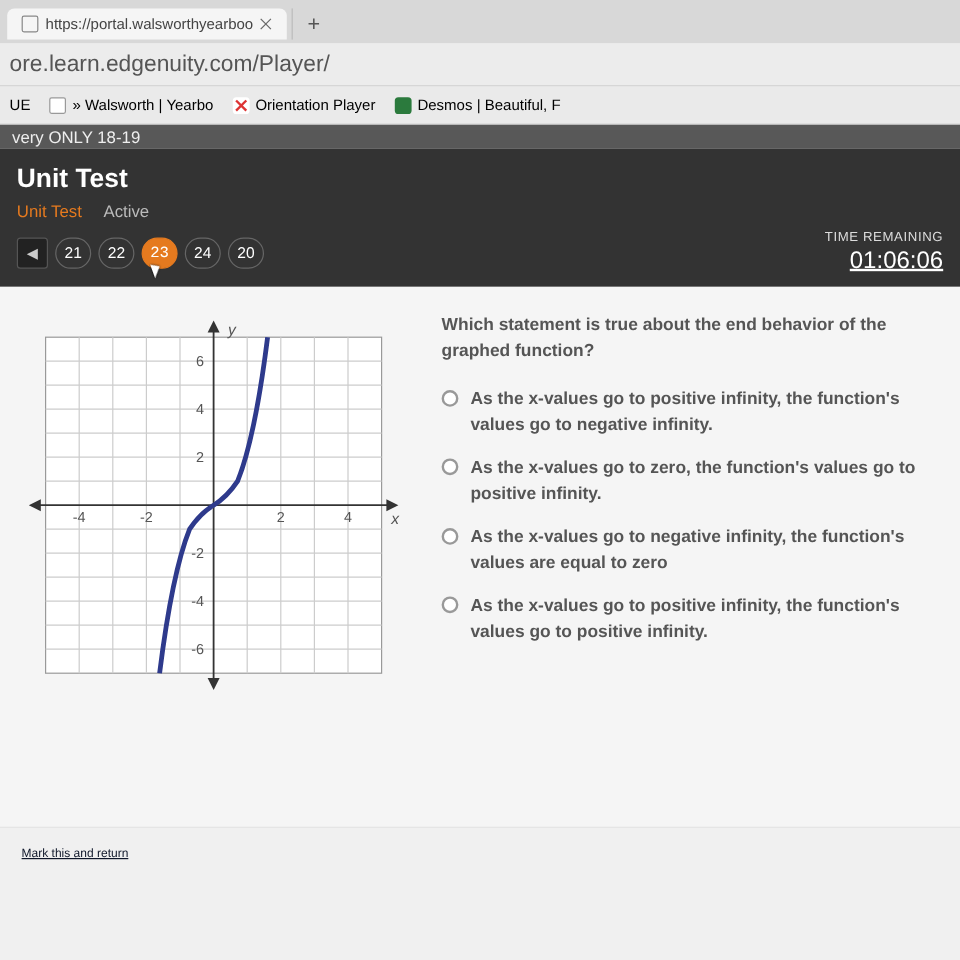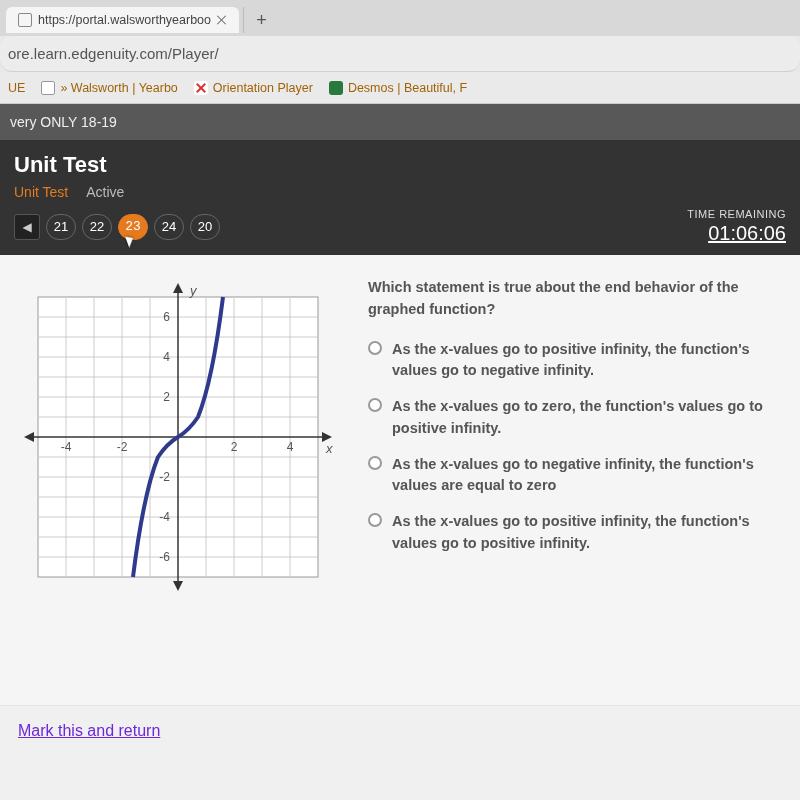--- a/index.html
+++ b/index.html
@@ -8,31 +8,31 @@
   .browser-chrome { background: #e8e8e8; }
   .tab-bar { display: flex; align-items: center; height: 36px; background: #d8d8d8; padding: 4px 6px 0; }
   .tab { display: flex; align-items: center; gap: 6px; background: #f5f5f5; padding: 6px 12px; border-radius: 6px 6px 0 0; font-size: 12.5px; color: #444; max-width: 260px; }
   .tab .page-ic { width: 14px; height: 14px; border: 1px solid #888; border-radius: 2px; }
   .tab .close { width: 10px; height: 10px; position: relative; }
   .tab .close::before, .tab .close::after { content:""; position:absolute; left:4px; top:-1px; width:1px; height:12px; background:#666; }
   .tab .close::before { transform: rotate(45deg); }
   .tab .close::after  { transform: rotate(-45deg); }
   .new-tab { width: 26px; height: 26px; display:flex; align-items:center; justify-content:center; color:#555; font-size: 18px; margin-left:4px; border-left:1px solid #bbb; padding-left:10px; }
 
-  .addr-bar { height: 36px; background: #ececec; display:flex; align-items:center; padding: 0 8px; font-size: 15px; color:#555; border-bottom:1px solid #d0d0d0;border-radius:12px; }
-
-  .bm-bar { height: 32px; background: #eaeaea; display:flex; align-items:center; gap: 16px; padding: 0 8px; font-size: 12.5px; color:#a16207; border-bottom:1px solid #ccc; }
+  .addr-bar { height: 36px; background: #ececec; display:flex; align-items:center; padding: 0 8px; font-size: 19px; color:#555; border-bottom:1px solid #d0d0d0; }
+
+  .bm-bar { height: 32px; background: #eaeaea; display:flex; align-items:center; gap: 16px; padding: 0 8px; font-size: 12.5px; color:#000000; border-bottom:1px solid #ccc; }
   .bm-item { display:flex; align-items:center; gap:5px; white-space:nowrap; }
   .page-ic2 { width:14px; height:14px; border:1px solid #999; border-radius:2px; background:#fff; }
   .ic-x { width:14px; height:14px; background:#fff; border-radius:3px; position:relative; }
   .ic-x::before,.ic-x::after{content:"";position:absolute;left:6px;top:1px;width:2px;height:12px;background:#d33;}
   .ic-x::before{transform:rotate(45deg);} .ic-x::after{transform:rotate(-45deg);}
   .ic-desmos{ width:14px;height:14px;background:#2b7a3d;border-radius:3px; }
 
-  .banner { height: 36px; background:#585858; color:#eee; font-size:14px; display:flex; align-items:center; padding:0 10px; }
+  .banner { height: 20px; background:#585858; color:#eee; font-size:14px; display:flex; align-items:center; padding:0 10px; }
 
   .hdr { background:#333; color:#ddd; padding: 12px 14px 0; }
   .hdr h1 { color:#fff; font-size:22px; font-weight:bold; margin-bottom:6px; }
   .hdr-row { display:flex; align-items:center; gap:18px; font-size:14px; margin-bottom:8px; }
   .hdr-row .ut { color:#e57a1f; }
   .hdr-row .act { color:#bbb; }
 
   .nav-row { display:flex; align-items:center; justify-content:space-between; padding-bottom:10px; }
   .nums { display:flex; align-items:center; gap:6px; }
   .arrow-btn { width:26px; height:26px; background:#222; border:1px solid #555; color:#ccc; display:flex; align-items:center; justify-content:center; font-size:12px; border-radius:3px; }
@@ -46,21 +46,21 @@
   .content { background:#f5f5f5; padding: 22px 18px 18px; display:flex; gap: 30px; min-height: 450px; }
   .graph-wrap { flex: 0 0 320px; }
   .graph { width: 320px; height: 320px; }
 
   .question { flex:1; color:#555; font-size:14.5px; line-height:1.5;font-weight:bold; }
   .q-text { margin-bottom: 18px; }
   .opt { display:flex; gap:10px; margin-bottom:14px; }
   .radio { width:14px; height:14px; border:2px solid #999; border-radius:50%; flex-shrink:0; margin-top:2px; background:#fff; }
 
   .footer { background:#f0f0f0; padding: 16px 18px 20px; display:flex; align-items:center; justify-content:space-between; border-top: 1px solid #e5e5e5;}
-  .mark-link { color:#6d28d9; font-size:16px; text-decoration:underline; }
+  .mark-link { color:#0f172a; font-size:10px; text-decoration:underline; }
   .foot-btns { display:flex; gap:14px; }
   .btn { width:110px; height:34px; display:flex; align-items:center; justify-content:center; color:#fff; font-size:14px; border-radius:2px; position:relative; }
   .btn-next { background: linear-gradient(#5fcdf0,#3aa8d4); }
   .btn-next::after { content:""; position:absolute; right:-14px; top:0; width:0;height:0; border-left:14px solid #3aa8d4; border-top:17px solid transparent; border-bottom:17px solid transparent; }
   .btn-submit { background: linear-gradient(#5fcdf0,#3aa8d4); }
 </style>
 </head>
 <body>
 
 <div class="browser-chrome">

